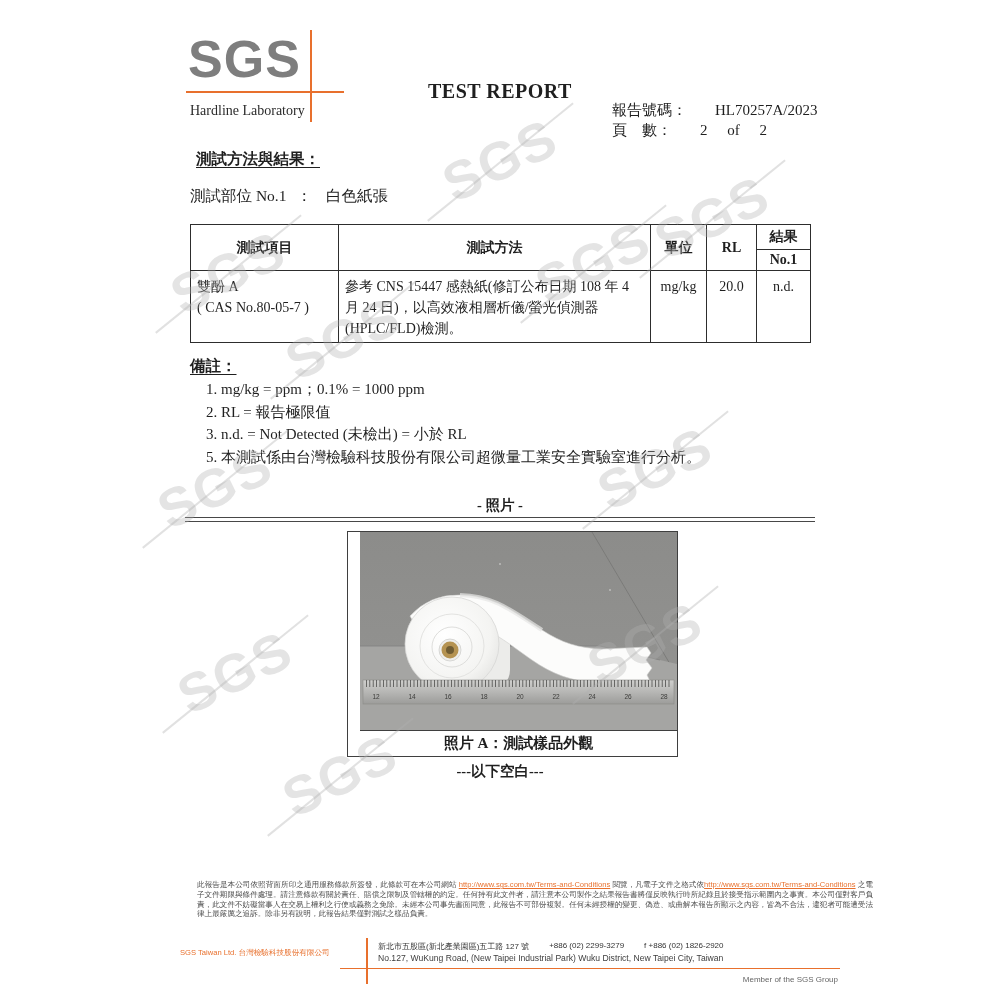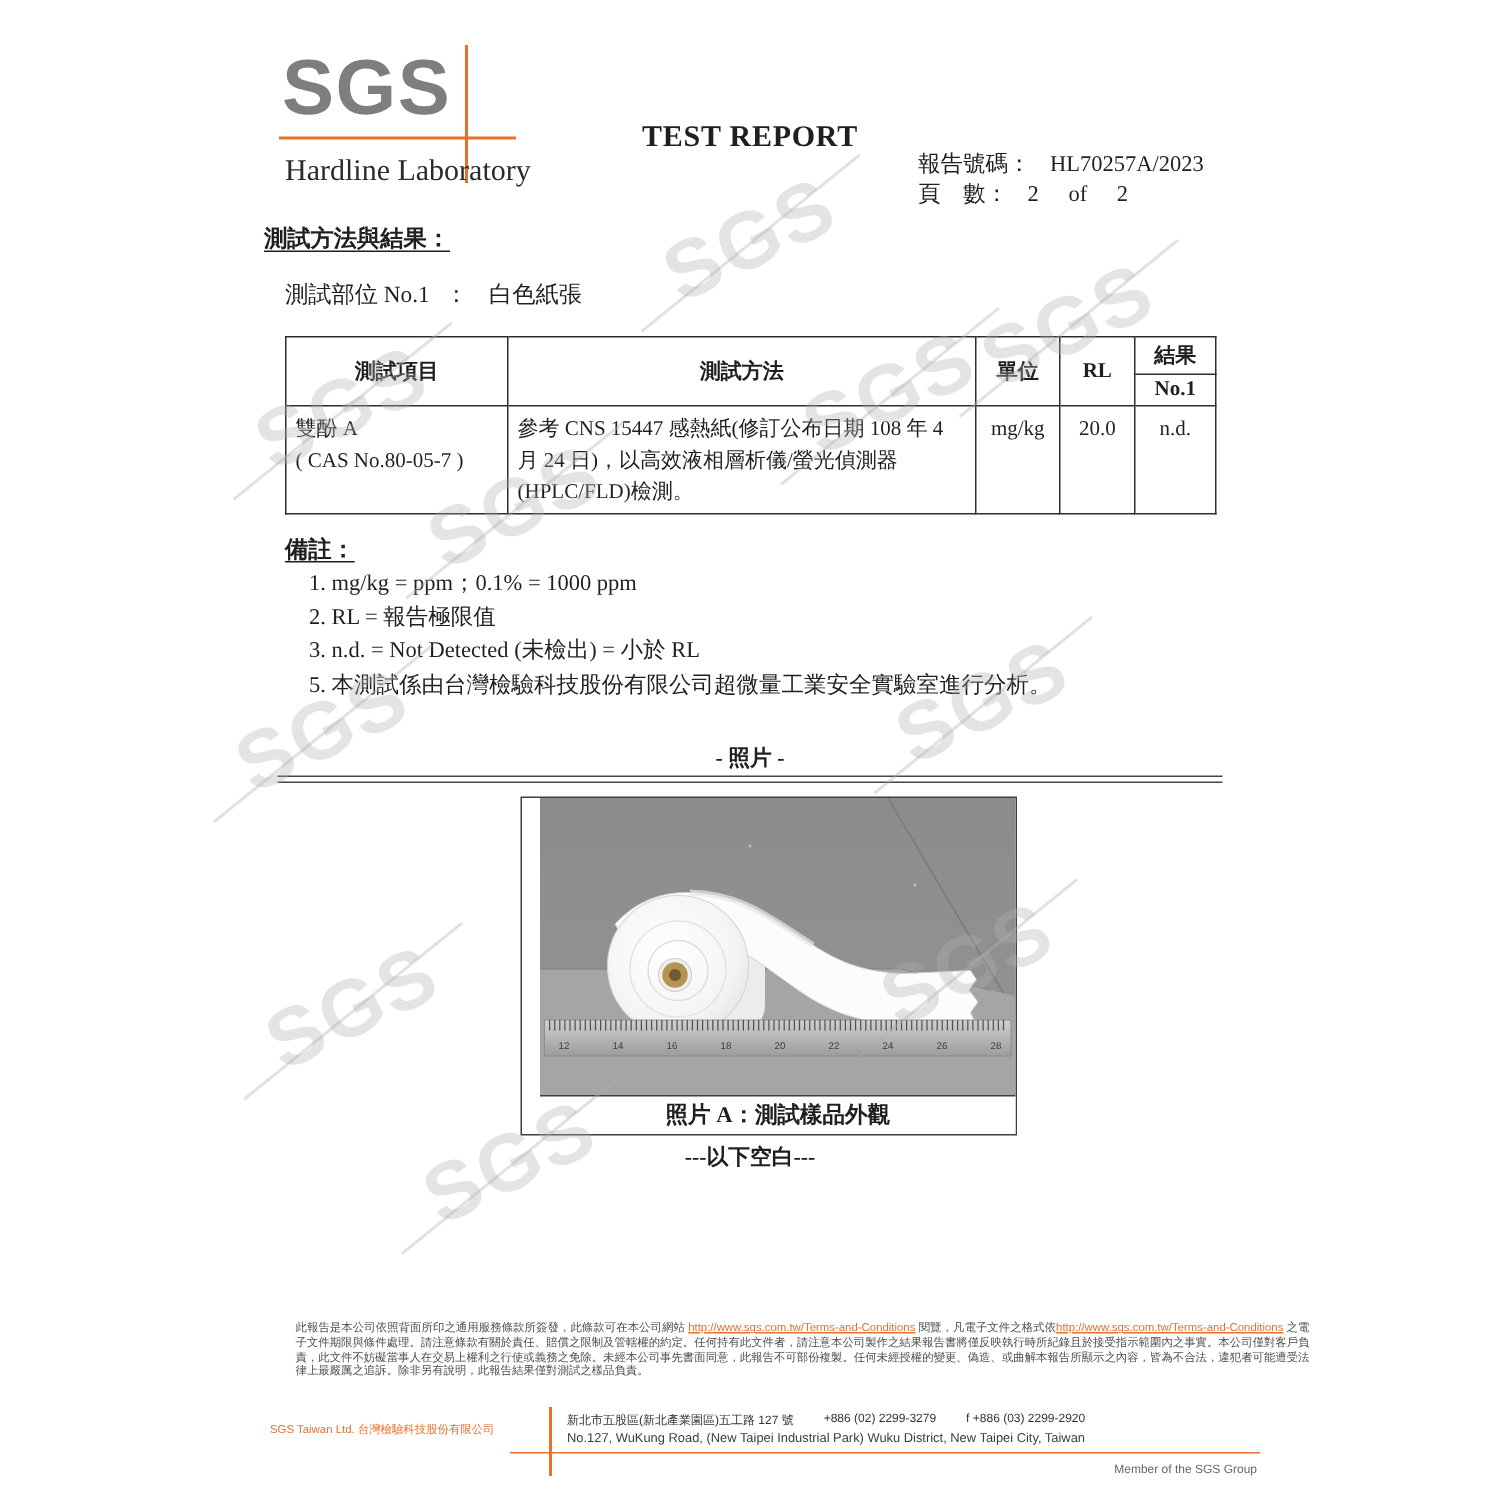--- a/index.html
+++ b/index.html
@@ -19,31 +19,31 @@
     background:rgba(175,175,175,0.38);transform:rotate(-13deg);
   }
   
   .logo{position:absolute;left:188px;top:34px;z-index:2;}
   .logo-text{
     font-family:"Liberation Sans","DejaVu Sans",sans-serif;font-weight:800;
     font-size:52px;line-height:50px;color:#7e7e7e;letter-spacing:1px;
   }
   .logo-hline{position:absolute;left:-2px;top:57px;width:158px;height:2px;background:#e8702d;}
   .logo-vline{position:absolute;left:122px;top:-4px;width:2px;height:92px;background:#e8702d;}
-  .lab-name{position:absolute;left:190px;top:103px;font-size:20px;color:#2b2b2b;z-index:2;}
+  .lab-name{position:absolute;left:190px;top:103px;font-size:14px;color:#2b2b2b;z-index:2;}
   .report-title{
     position:absolute;left:0;top:80px;width:1000px;text-align:center;
     font-weight:bold;font-size:20px;letter-spacing:0.5px;z-index:2;
   }
   .meta{position:absolute;left:612px;top:100px;font-size:15px;z-index:2;}
-  .meta-row{display:flex;gap:13px;line-height:20px;}
+  .meta-row{display:flex;gap:28px;line-height:20px;}
   .meta-pages{word-spacing:16px;}
   
   .section-heading{
-    position:absolute;left:176px;top:149px;font-size:15.5px;font-weight:bold;
+    position:absolute;left:196px;top:149px;font-size:15.5px;font-weight:bold;
     text-decoration:underline;text-underline-offset:3px;z-index:2;
   }
   .part-line{position:absolute;left:190px;top:186px;font-size:15.5px;z-index:2;}
   .part-line .gap1{margin:0 14px 0 10px;}
   
   .result-table{
     position:absolute;left:190px;top:224px;width:620px;border-collapse:collapse;
     font-size:14px;z-index:2;table-layout:fixed;
   }
   .result-table th,.result-table td{border:1.6px solid #2d2d2d;padding:2px 6px;}
@@ -260,18 +260,18 @@
   <div class="below-blank">---以下空白---</div>
 
   <div class="legal"><span>此報告是本公司依照背面所印之通用服務條款所簽發，此條款可在本公司網站 </span><a href="#">http://www.sgs.com.tw/Terms-and-Conditions</a><span> 閱覽，凡電子文件之格式依</span><a href="#">http://www.sgs.com.tw/Terms-and-Conditions</a><span> 之電子文件期限與條件處理。請注意條款有關於責任、賠償之限制及管轄權的約定。任何持有此文件者，請注意本公司製作之結果報告書將僅反映執行時所紀錄且於接受指示範圍內之事實。本公司僅對客戶負責，此文件不妨礙當事人在交易上權利之行使或義務之免除。未經本公司事先書面同意，此報告不可部份複製。任何未經授權的變更、偽造、或曲解本報告所顯示之內容，皆為不合法，違犯者可能遭受法律上最嚴厲之追訴。除非另有說明，此報告結果僅對測試之樣品負責。</span></div>
 
   <div class="f-company">SGS Taiwan Ltd. 台灣檢驗科技股份有限公司</div>
   <div class="f-vline"></div>
   <div class="f-hline"></div>
   <div class="f-addr1">
     <span>新北市五股區(新北產業園區)五工路 127 號</span>
     <span>+886 (02) 2299-3279</span>
-    <span>f +886 (03) 2299-2920</span>
+    <span>f +886 (02) 1826-2920</span>
   </div>
   <div class="f-addr2">No.127, WuKung Road, (New Taipei Industrial Park) Wuku District, New Taipei City, Taiwan</div>
   <div class="f-member">Member of the SGS Group</div>
 
 </div>
 
 </body></html>

